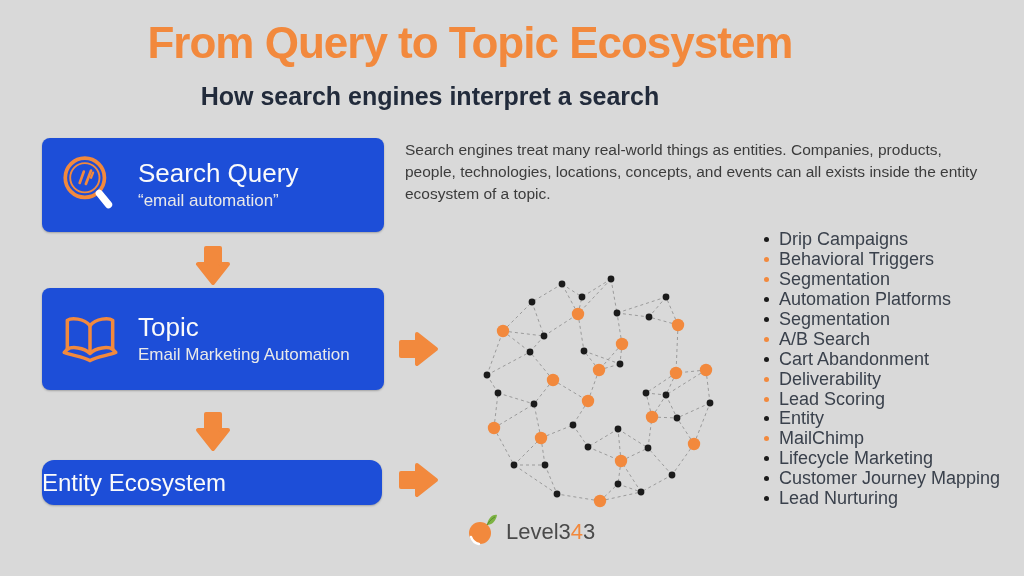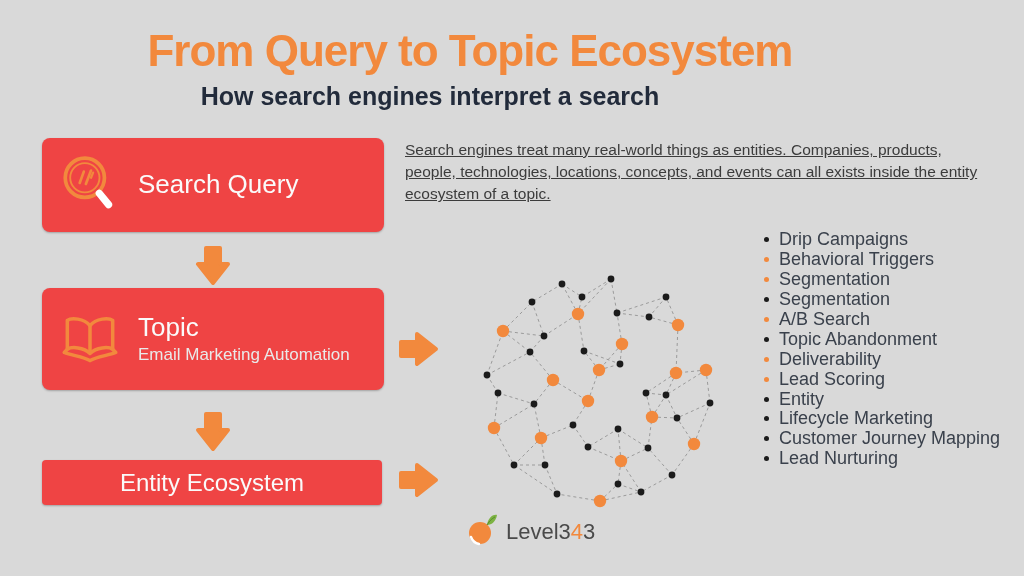--- a/index.html
+++ b/index.html
@@ -2,49 +2,49 @@
 <html><head>
 <meta charset="utf-8">
 <style>
   html,body{margin:0;padding:0;}
   body{
     width:1024px;height:576px;position:relative;overflow:hidden;
     background:#D9D9D9;
     font-family:"Liberation Sans", sans-serif;
   }
   .page-title{
-    position:absolute;top:26px;left:0;width:940px;margin:0;
+    position:absolute;top:18px;left:0;width:940px;margin:0;
     text-align:center;font-size:44px;font-weight:800;letter-spacing:-1px;
     color:#F2893D;
   }
   .page-subtitle{
     position:absolute;top:82px;left:0;width:860px;margin:0;
     text-align:center;font-size:25px;font-weight:700;color:#222B3B;
   }
   .step-box{
-    position:absolute;background:#ef4444;border-radius:8px;
+    position:absolute;background:#1d4ed8;border-radius:8px;
     display:flex;align-items:center;color:#FFFFFF;
     box-shadow:0 1px 2px rgba(0,0,0,.25);
   }
   #box-search{left:42px;top:138px;width:342px;height:94px;}
   #box-topic{left:42px;top:288px;width:342px;height:102px;}
-  #box-entity{left:42px;top:460px;width:340px;height:45px;border-radius:4px;justify-content:center;}
+  #box-entity{left:42px;top:460px;width:340px;height:45px;border-radius:12px;justify-content:flex-start;}
   .step-icon{width:96px;display:flex;justify-content:center;align-items:center;flex:0 0 96px;}
   .step-text{display:flex;flex-direction:column;}
   .step-title{font-size:26px;font-weight:400;color:#FAFAFA;line-height:1.15;}
   .step-sub{font-size:17px;font-weight:400;color:#E9E9E9;margin-top:3px;}
   .entity-title{font-size:24px;font-weight:400;color:#FAFAFA;}
   .arrow{position:absolute;}
   #down-arrow-1{left:195px;top:245px;}
   #down-arrow-2{left:195px;top:411px;}
   #right-arrow-1{left:398px;top:330px;}
   #right-arrow-2{left:398px;top:461px;}
   .description{
     position:absolute;left:405px;top:139px;width:580px;margin:0;
-    font-size:15.5px;line-height:1.43;color:#3C3C3C;text-decoration:underline;
+    font-size:15.5px;line-height:1.43;color:#3C3C3C;
   }
   .entity-list{
     position:absolute;left:764px;top:230px;margin:0;padding:0;list-style:none;
   }
   .entity-list li{
     display:flex;align-items:center;height:19.9px;
     font-size:18px;color:#3A414C;
   }
   .bullet{width:5px;height:5px;border-radius:50%;margin-right:10px;flex:0 0 5px;}
   .bullet.black{background:#1B1B1B;}
@@ -69,20 +69,21 @@
       <circle cx="27" cy="25" r="14.2" fill="none" stroke="#F2893D" stroke-width="1.8"></circle>
       <line x1="22" y1="30" x2="26" y2="19" stroke="#F2893D" stroke-width="2.6" stroke-linecap="round"></line>
       <line x1="28" y1="31" x2="33" y2="18" stroke="#F2893D" stroke-width="2.6" stroke-linecap="round"></line>
       <line x1="33" y1="25" x2="35" y2="20" stroke="#F2893D" stroke-width="2.2" stroke-linecap="round"></line>
       <line x1="41" y1="40" x2="50" y2="51" stroke="#FFFFFF" stroke-width="7" stroke-linecap="round"></line>
       <line x1="41" y1="40" x2="50" y2="51" stroke="#1D2430" stroke-width="2" stroke-linecap="round" stroke-dasharray="0 6 20" opacity="0"></line>
     </svg>
   </span>
   <div class="step-text">
     <div class="step-title">Search Query</div>
+    <div class="step-sub">“email automation”</div>
   </div>
 </div>
 
 <span class="arrow" id="down-arrow-1">
   <svg width="36" height="42" viewBox="0 0 36 42">
     <path d="M11 3 H25 V19 H33 L18 38 L3 19 H11 Z" fill="#F2893D" stroke="#F2893D" stroke-width="4" stroke-linejoin="round"></path>
   </svg>
 </span>
 
 <div class="step-box" id="box-topic">
@@ -130,41 +131,49 @@
     <li>
       <span class="bullet orange"></span>
       <span>Behavioral Triggers</span>
     </li>
     <li>
       <span class="bullet orange"></span>
       <span>Segmentation</span>
     </li>
     <li>
       <span class="bullet black"></span>
+      <span>Automation Platforms</span>
+    </li>
+    <li>
+      <span class="bullet black"></span>
       <span>Segmentation</span>
     </li>
     <li>
       <span class="bullet orange"></span>
       <span>A/B Search</span>
     </li>
     <li>
       <span class="bullet black"></span>
-      <span>Topic Abandonment</span>
+      <span>Cart Abandonment</span>
     </li>
     <li>
       <span class="bullet orange"></span>
       <span>Deliverability</span>
     </li>
     <li>
       <span class="bullet orange"></span>
       <span>Lead Scoring</span>
     </li>
     <li>
       <span class="bullet black"></span>
       <span>Entity</span>
+    </li>
+    <li>
+      <span class="bullet orange"></span>
+      <span>MailChimp</span>
     </li>
     <li>
       <span class="bullet black"></span>
       <span>Lifecycle Marketing</span>
     </li>
     <li>
       <span class="bullet black"></span>
       <span>Customer Journey Mapping</span>
     </li>
     <li>

